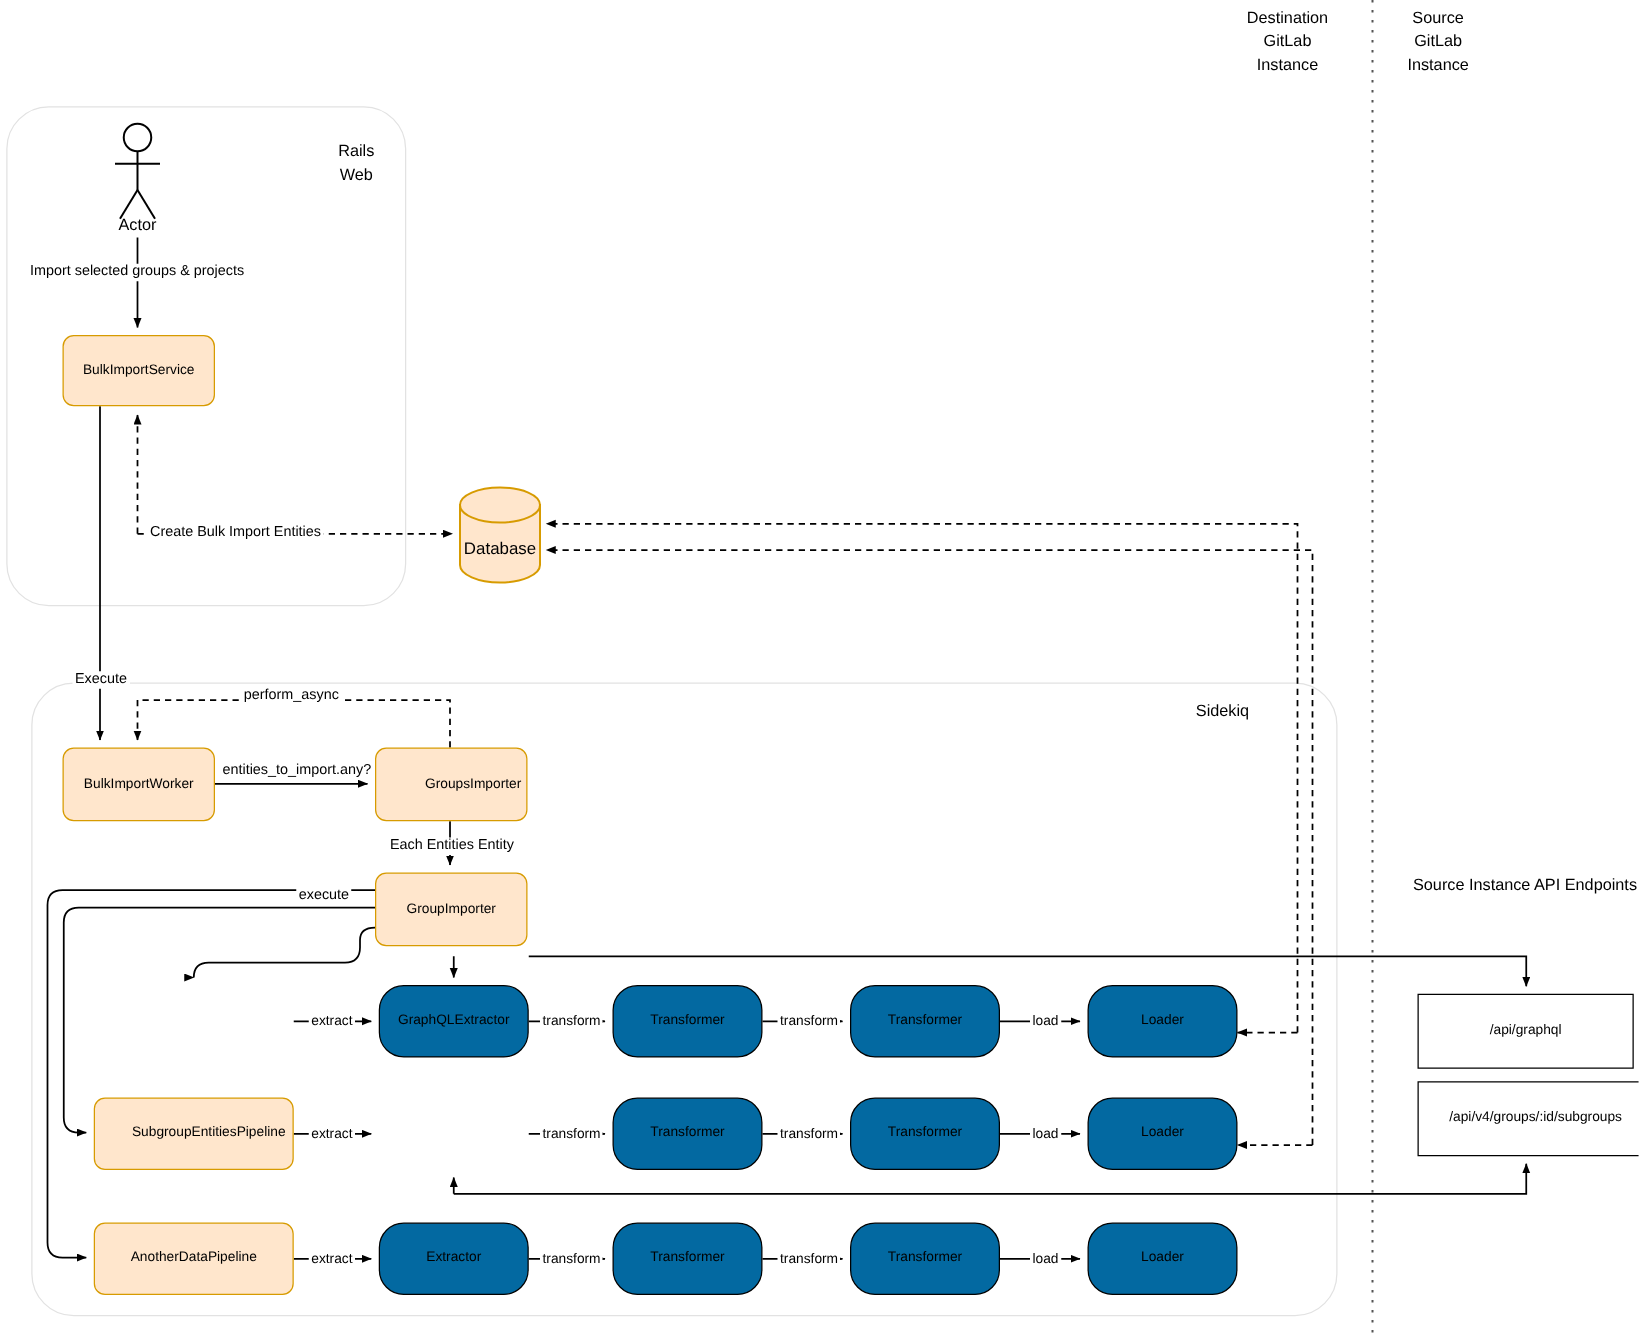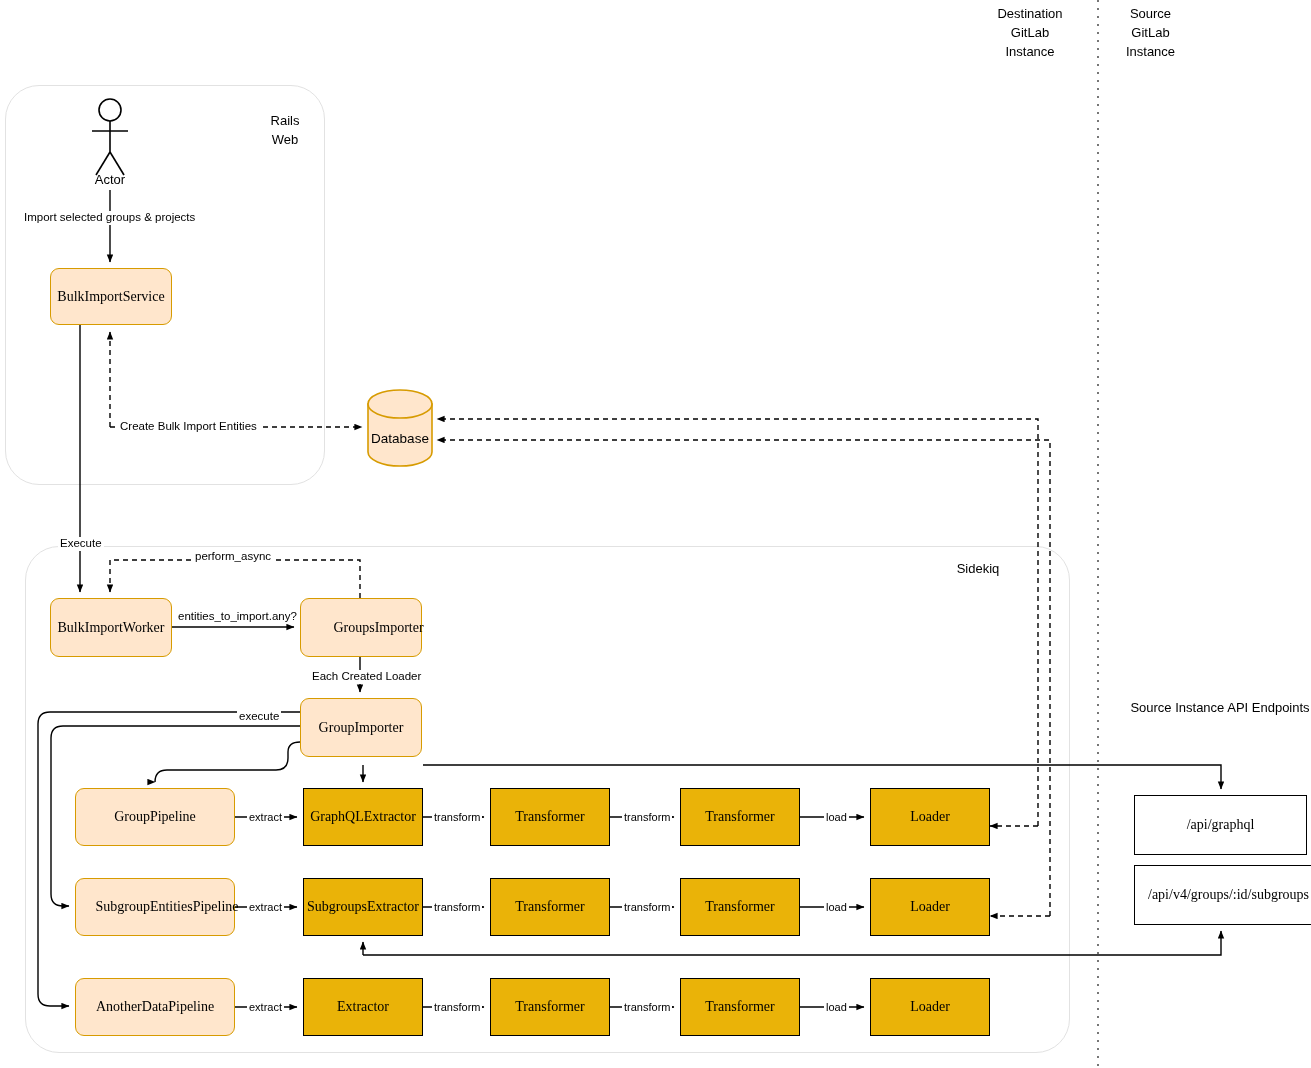--- a/index.html
+++ b/index.html
@@ -26,34 +26,33 @@
     height: 1068px;
     pointer-events: none;
   }
   .node {
     position: absolute;
     box-sizing: border-box;
     display: flex;
     align-items: center;
     justify-content: center;
     text-align: center;
-    font-size: 14px;
+    font-size: 11px;
     color: #000000;
     line-height: 1.25;
-    font-family: Liberation Serif, serif;
   }
   .node.orange {
     background: #ffe6cc;
     border: 1.6px solid #d79b00;
     border-radius: 9px;
   }
   .node.plain {
-    background: #eab308;
+    background: #0369a1;
     border: 1.4px solid #000000;
-    border-radius: 0;
+    border-radius: 20px;
   }
   .node.sharp {
     background: #ffffff;
     border: 1.4px solid #000000;
     border-radius: 0;
   }
   .container-box {
     position: absolute;
     box-sizing: border-box;
     border: 1.3px solid #e2e2e2;
@@ -201,29 +200,27 @@
   <div class="db-label" style="left:355px; top:431px; width:90px;">Database</div>
 
   <div class="node orange" style="left:50px; top:268px; width:122px; height:57px;">BulkImportService</div>
 
   <div class="node orange" style="left:50px; top:598px; width:122px; height:59px;">BulkImportWorker</div>
 
   <div class="node orange" style="left:300px; top:598px; width:122px; height:59px;padding-left:35px;">GroupsImporter</div>
 
   <div class="node orange" style="left:300px; top:698px; width:122px; height:59px;">GroupImporter</div>
 
-  <div class="node orange" style="left:75px; top:788px; width:160px; height:58px;">GroupPipeline</div>
 
   <div class="node orange" style="left:75px; top:878px; width:160px; height:58px;padding-left:24px;">SubgroupEntitiesPipeline</div>
 
   <div class="node orange" style="left:75px; top:978px; width:160px; height:58px;">AnotherDataPipeline</div>
 
   <div class="node plain" style="left:303px; top:788px; width:120px; height:58px;">GraphQLExtractor</div>
 
-  <div class="node plain" style="left:303px; top:878px; width:120px; height:58px;">SubgroupsExtractor</div>
 
   <div class="node plain" style="left:303px; top:978px; width:120px; height:58px;">Extractor</div>
 
   <div class="node plain" style="left:490px; top:788px; width:120px; height:58px;">Transformer</div>
   <div class="node plain" style="left:680px; top:788px; width:120px; height:58px;">Transformer</div>
   <div class="node plain" style="left:870px; top:788px; width:120px; height:58px;">Loader</div>
 
   <div class="node plain" style="left:490px; top:878px; width:120px; height:58px;">Transformer</div>
   <div class="node plain" style="left:680px; top:878px; width:120px; height:58px;">Transformer</div>
   <div class="node plain" style="left:870px; top:878px; width:120px; height:58px;">Loader</div>
@@ -238,21 +235,21 @@
   <div class="edge-label" style="left:22px; top:211px;">Import selected groups &amp; projects</div>
 
   <div class="edge-label" style="left:118px; top:420px;">Create Bulk Import Entities</div>
 
   <div class="edge-label" style="left:58px; top:537px;">Execute</div>
 
   <div class="edge-label" style="left:193px; top:550px;">perform_async</div>
 
   <div class="edge-label" style="left:176px; top:610px;">entities_to_import.any?</div>
 
-  <div class="edge-label" style="left:310px; top:670px;">Each Created Loader</div>
+  <div class="edge-label" style="left:310px; top:670px;">Each Entities Entity</div>
 
   <div class="edge-label" style="left:237px; top:710px;">execute</div>
 
   <div class="edge-label sm" style="left:247px; top:811px;">extract</div>
   <div class="edge-label sm" style="left:432px; top:811px;">transform</div>
   <div class="edge-label sm" style="left:622px; top:811px;">transform</div>
   <div class="edge-label sm" style="left:824px; top:811px;">load</div>
 
   <div class="edge-label sm" style="left:247px; top:901px;">extract</div>
   <div class="edge-label sm" style="left:432px; top:901px;">transform</div>

